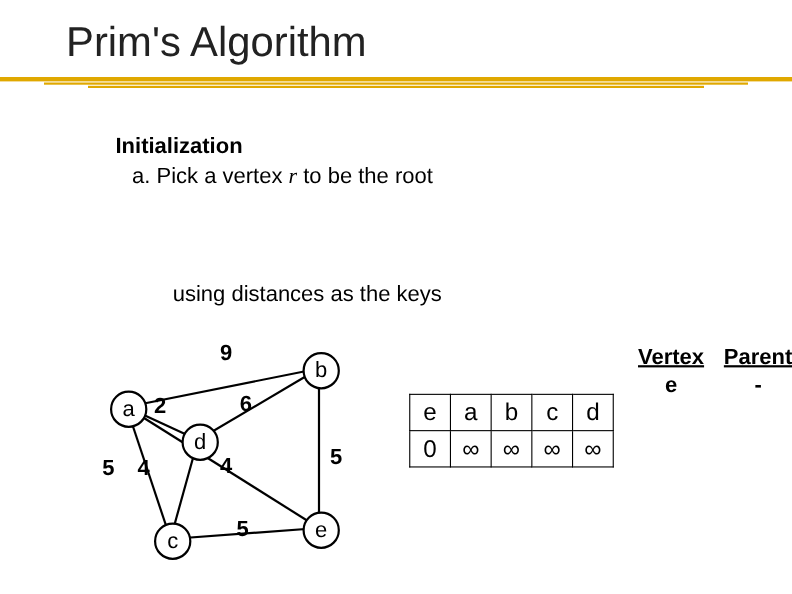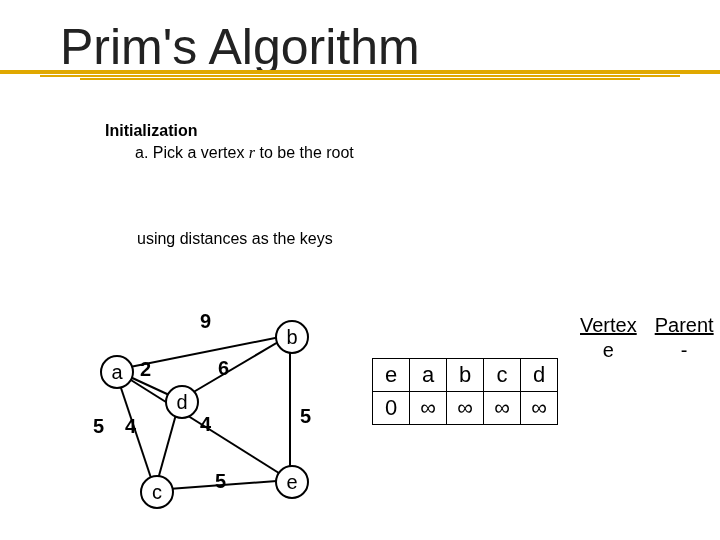--- a/index.html
+++ b/index.html
@@ -10,43 +10,43 @@
     background: #fff;
     font-family: Arial, Helvetica, sans-serif;
     position: relative;
     overflow: hidden;
   }
   .title {
     position: absolute;
     top: 18px;
     left: 60px;
     font-family: Verdana, Arial, sans-serif;
-    font-size: 50px;
+    font-size: 38px;
     color: #222;
   }
   .underline {
     position: absolute;
     left: 0;
     width: 720px;
   }
   .uline-a { top: 70px; height: 4px; background: #e0a800; }
   .uline-b { top: 75px; height: 2px; background: #e0a800; width: 640px; left: 40px; }
   .uline-c { top: 78px; height: 2px; background: #e0a800; width: 560px; left: 80px; }
 
   .body-text {
     position: absolute;
     top: 120px;
     left: 105px;
-    font-size: 16px;
+    font-size: 20px;
     line-height: 1.35;
     color: #000;
   }
   .body-text b { font-weight: bold; }
-  .ind { margin-left: 30px; }
-  .ind2 { margin-left: 32px; }
+  .ind { margin-left: 15px; }
+  .ind2 { margin-left: 52px; }
   .mi { font-style: italic; font-family: 'Times New Roman', serif; }
 
   
   .graph {
     position: absolute;
     top: 305px;
     left: 90px;
     width: 250px;
     height: 220px;
   }
@@ -84,21 +84,21 @@
     text-align: center;
     font-weight: normal;
   }
   .vp-table {
     position: absolute;
     top: 312px;
     left: 570px;
     font-size: 20px;
     text-align: center;
   }
-  .vp-table td { padding: 0 8px; }
+  .vp-table td { padding: 0 8px; font-weight: bold; }
   .vp-head { text-decoration: underline; }
 </style>
 </head>
 <body>
 
 <div class="title">Prim's Algorithm</div>
 <div class="underline uline-a"></div>
 <div class="underline uline-b"></div>
 <div class="underline uline-c"></div>
 

